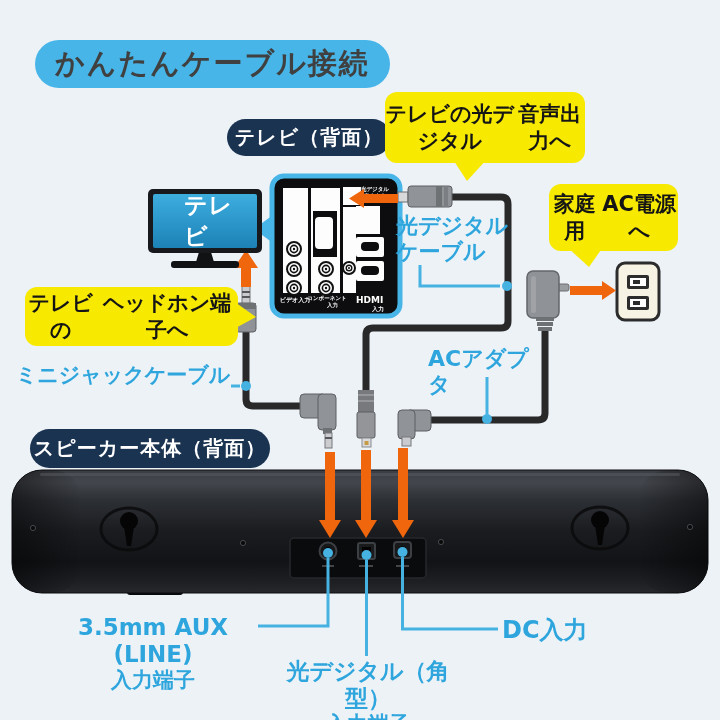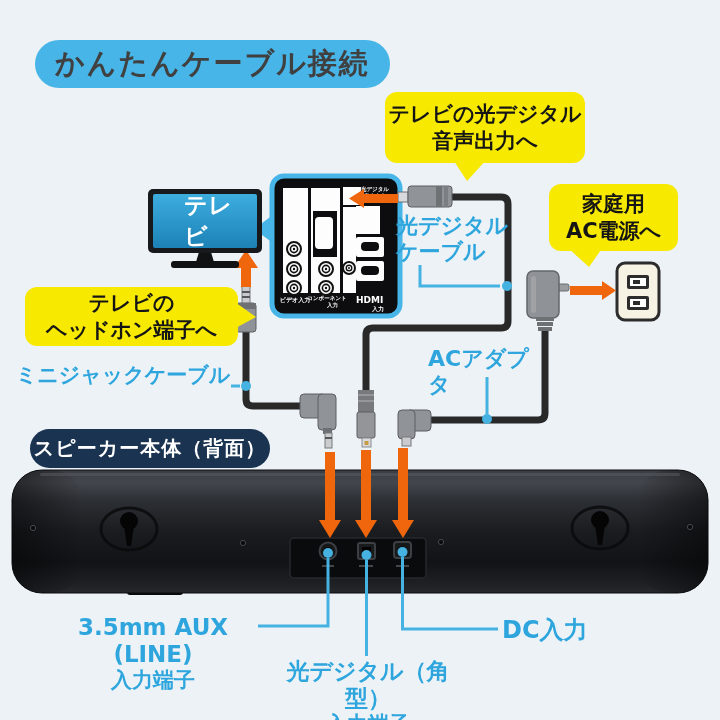--- a/index.html
+++ b/index.html
@@ -9,21 +9,21 @@
   .stage svg{position:absolute;left:0;top:0;z-index:1;}
   .lyr{z-index:2;}
   .banner{left:35px;top:40px;width:355px;height:48px;background:#47b5e8;border-radius:26px;
           color:#404040;font-weight:bold;font-size:29px;letter-spacing:2px;display:flex;
           align-items:center;justify-content:center;}
   .pill{background:#1a3351;color:#fff;font-weight:bold;border-radius:20px;display:flex;
         align-items:center;justify-content:center;font-size:20px;letter-spacing:1px;}
   .pill-tvback{left:227px;top:119px;width:164px;height:37px;}
   .pill-speaker{left:30px;top:429px;width:240px;height:39px;}
   .bubble{background:#f7ea00;border-radius:12px;color:#151515;font-weight:bold;font-size:21px;
-          line-height:1.28;display:flex;flex-direction:column;align-items:center;justify-content:center;text-align:center;}
+          line-height:1.28;display:flex;flex-direction:row;align-items:center;justify-content:center;text-align:center;}
   .bubble-optical-out{left:385px;top:92px;width:200px;height:71px;}
   .bubble-ac{left:529px;top:184px;width:129px;height:67px;margin-left:20px;}
   .bubble-headphone{left:25px;top:287px;width:213px;height:59px;}
   .cyan{color:#2ea6dd;font-weight:bold;line-height:1.18;}
   .lbl-optcable{left:396px;top:213px;width:120px;font-size:22px;text-align:left;}
   .lbl-stereo{left:14px;top:363px;width:218px;font-size:21px;text-align:center;}
   .lbl-adapter{left:428px;top:346px;width:120px;font-size:22px;}
   .lbl-aux{left:40px;top:614px;width:226px;text-align:center;font-size:23px;}
   .lbl-aux .l2{font-size:21px;}
   .lbl-optin{left:268px;top:658px;width:200px;text-align:center;font-size:23px;}
@@ -259,20 +259,23 @@
     <polygon points="452,158 488,158 467,181"></polygon>
     <polygon points="567,247 603,247 589,267"></polygon>
     <polygon points="232,300 232,330 256,317"></polygon>
   </g>
 </svg>
 
 <div class="abs lyr banner">
   <span>かんたんケーブル接続</span>
 </div>
 
+<div class="abs lyr pill pill-tvback">
+  <span>テレビ（背面）</span>
+</div>
 
 <div class="abs lyr bubble bubble-optical-out">
   <span>テレビの光デジタル</span>
   <span>音声出力へ</span>
 </div>
 
 <div class="abs lyr bubble bubble-ac">
   <span>家庭用</span>
   <span>AC電源へ</span>
 </div>

